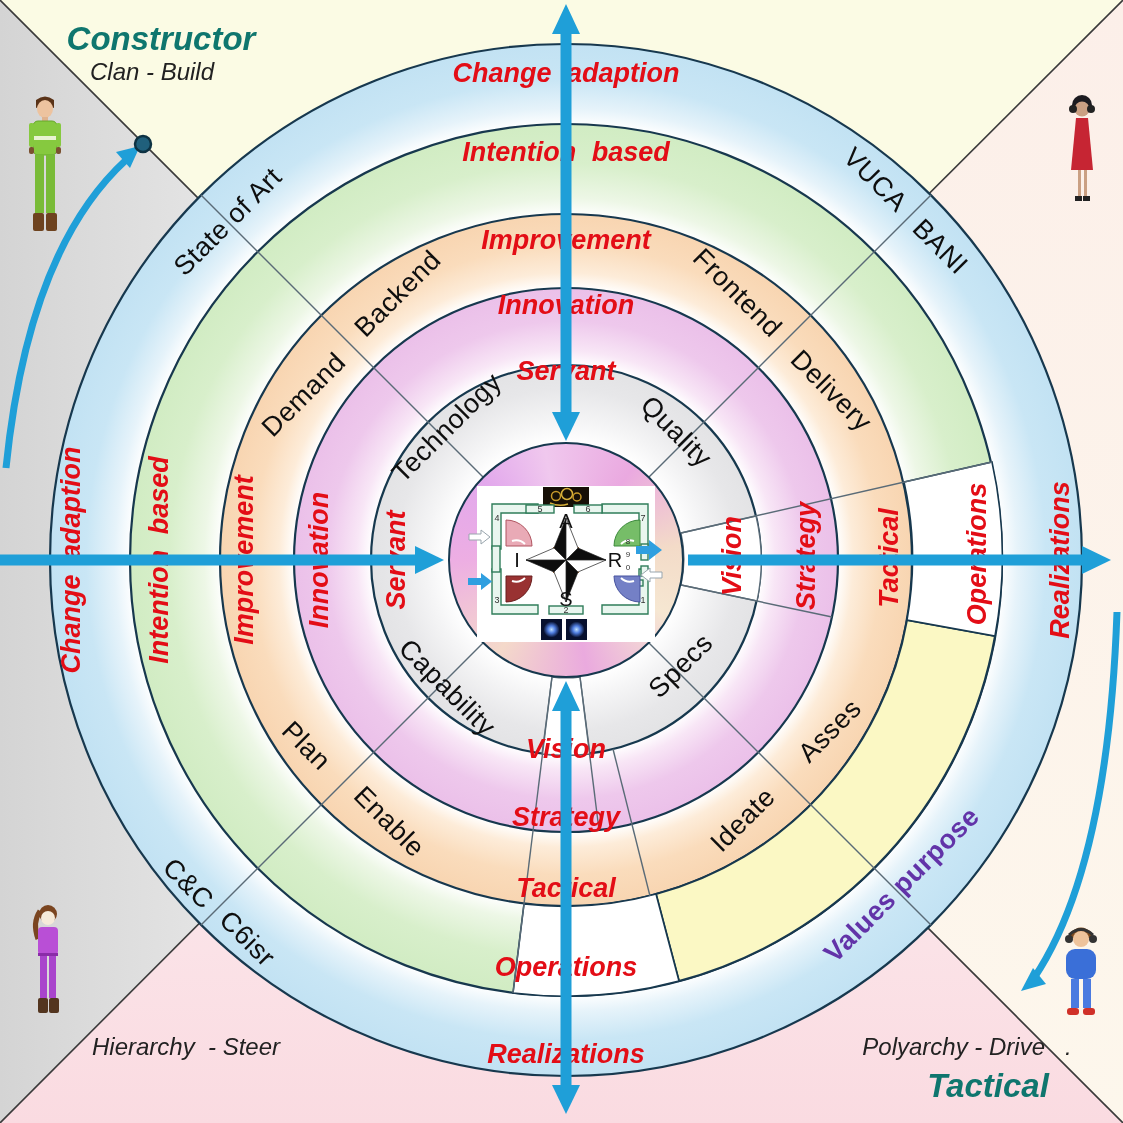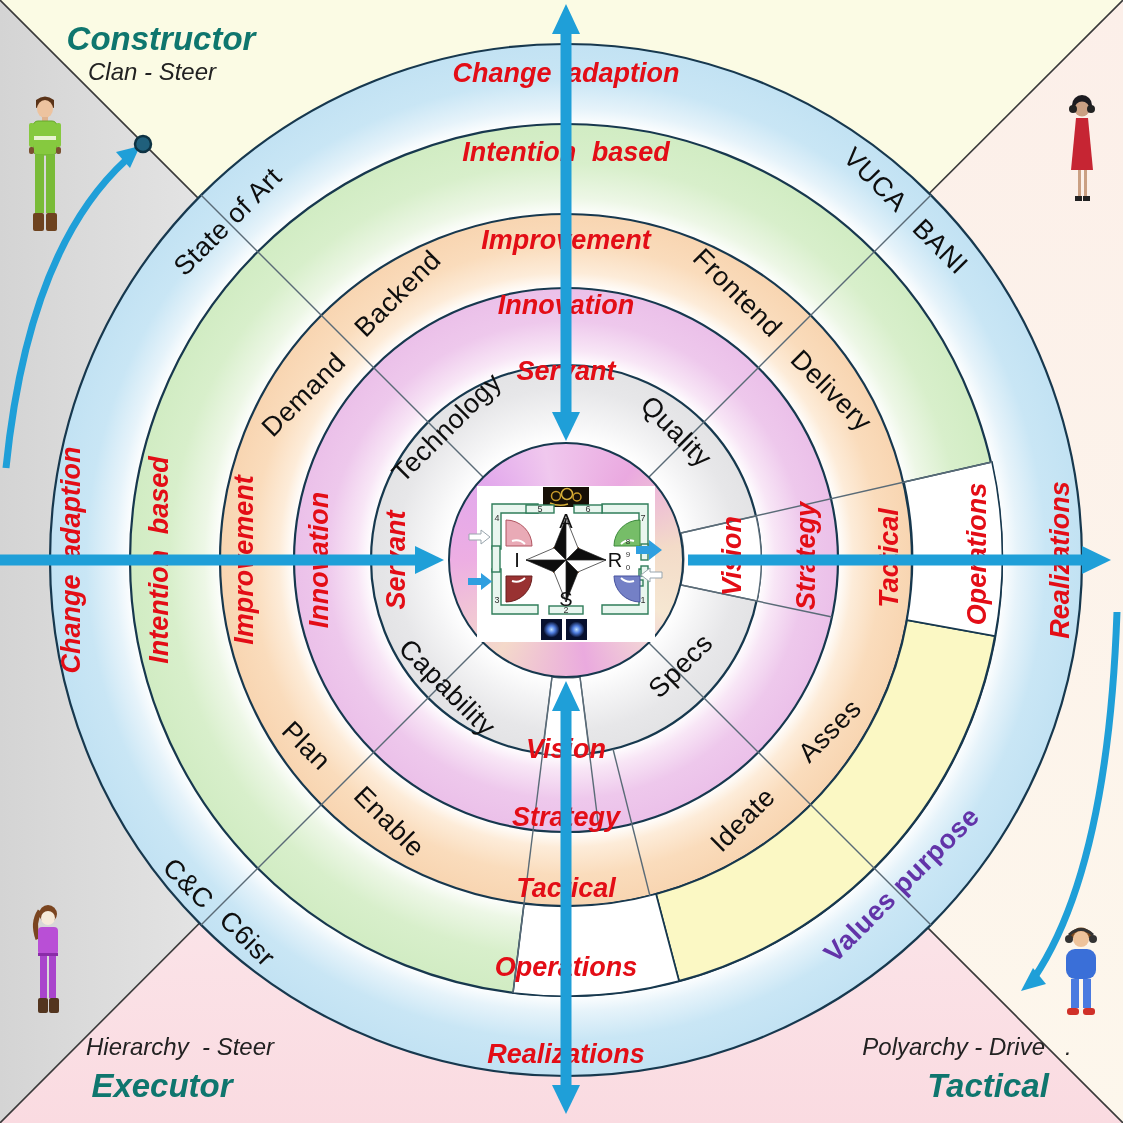--- a/index.html
+++ b/index.html
@@ -230,23 +230,22 @@
   <div class="lbl al" style="left:319px;top:560px;--r:-90deg">Innovation</div>
   <div class="lbl al" style="left:396px;top:560px;--r:-90deg">Servant</div>
 
   <div class="lbl al" style="left:732px;top:556px;--r:-90deg">Vision</div>
   <div class="lbl al" style="left:806px;top:556px;--r:-90deg">Strategy</div>
   <div class="lbl al" style="left:889px;top:558px;--r:-90deg">Tactical</div>
   <div class="lbl al" style="left:977px;top:554px;--r:-90deg">Operations</div>
   <div class="lbl al" style="left:1060px;top:560px;--r:-90deg">Realizations</div>
 
   <div class="lbl qt" style="left:161px;top:39px">Constructor</div>
-  <div class="lbl qs" style="left:152px;top:72px">Clan - Steer</div>
-  <div class="lbl qs" style="left:180px;top:1047px">Hierarchy&nbsp; - Steer</div>
-  <div class="lbl qt" style="left:162px;top:1086px">Executor</div>
+  <div class="lbl qs" style="left:152px;top:72px">Clan - Build</div>
+  <div class="lbl qs" style="left:186px;top:1047px">Hierarchy&nbsp; - Steer</div>
   <div class="lbl qs" style="left:967px;top:1047px">Polyarchy - Drive&nbsp;&nbsp;&nbsp;.</div>
   <div class="lbl qt" style="left:988px;top:1086px">Tactical</div>
 
   <svg class="layer">
     <g fill="#1f9fd8" stroke="none">
       <rect x="560.5" y="30" width="11" height="384"></rect>
       <polygon points="566,4 552,34 580,34"></polygon>
       <polygon points="566,441 552,412 580,412"></polygon>
       <rect x="560.5" y="708" width="11" height="380"></rect>
       <polygon points="566,681 552,711 580,711"></polygon>

